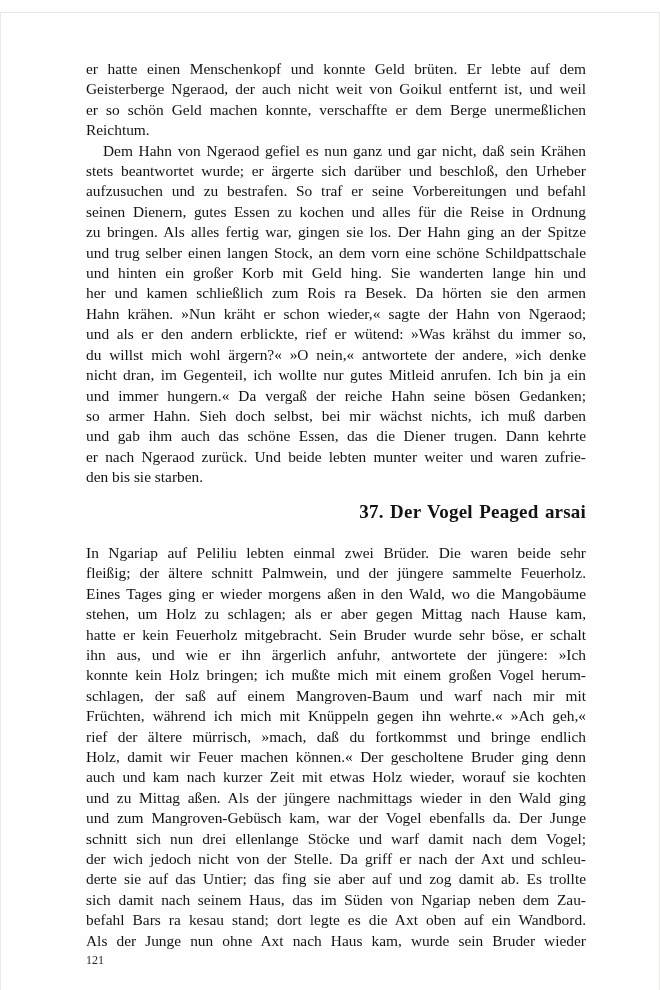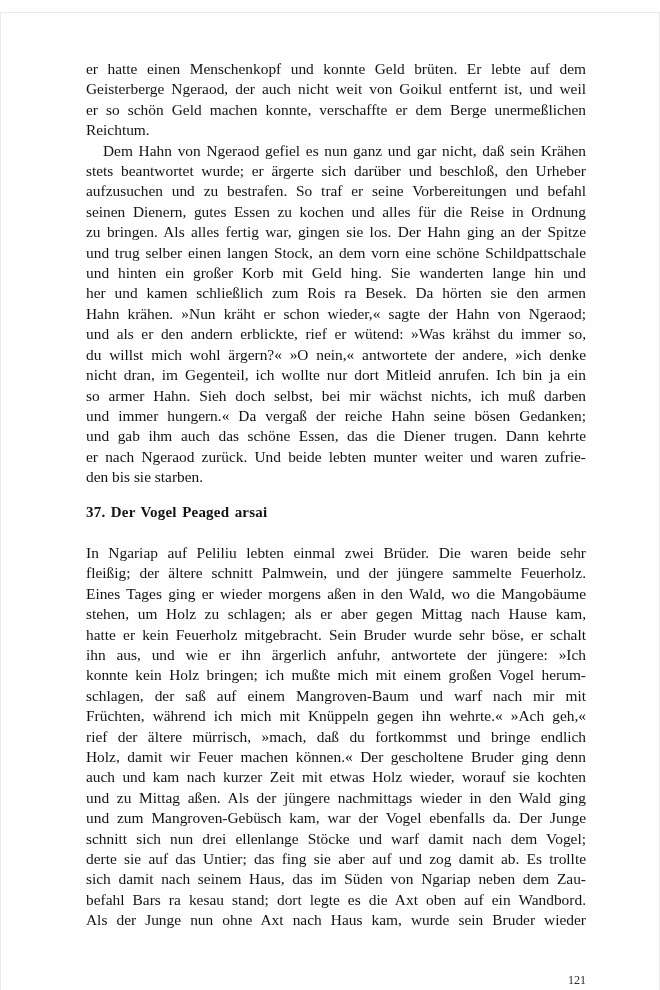--- a/index.html
+++ b/index.html
@@ -33,34 +33,33 @@
     text-align-last: justify;
     white-space: normal;
   }
   .line.last {
     text-align-last: left;
   }
   .line.indent {
     text-indent: 17px;
   }
   .heading {
-    text-align: left;
+    text-align: right;
     font-weight: bold;
-    font-size: 15px;
+    font-size: 19px;
     margin-top: 14px;
     margin-bottom: 21px;
     letter-spacing: 0.2px;
     word-spacing: 1.5px;
   }
   .page-number {
     position: absolute;
     left: 85px;
-    top: 960px;
+    top: 940px;
     width: 500px;
-    text-align: right;
     font-size: 12px;
     color: #2a2a2a;
   }
 </style>
 </head>
 <body>
 
 <div class="page">
   <div class="text-block">
       <div class="para">
@@ -74,23 +73,23 @@
         <div class="line">stets beantwortet wurde; er ärgerte sich darüber und beschloß, den Urheber</div>
         <div class="line">aufzusuchen und zu bestrafen. So traf er seine Vorbereitungen und befahl</div>
         <div class="line">seinen Dienern, gutes Essen zu kochen und alles für die Reise in Ordnung</div>
         <div class="line">zu bringen. Als alles fertig war, gingen sie los. Der Hahn ging an der Spitze</div>
         <div class="line">und trug selber einen langen Stock, an dem vorn eine schöne Schildpattschale</div>
         <div class="line">und hinten ein großer Korb mit Geld hing. Sie wanderten lange hin und</div>
         <div class="line">her und kamen schließlich zum Rois ra Besek. Da hörten sie den armen</div>
         <div class="line">Hahn krähen. »Nun kräht er schon wieder,« sagte der Hahn von Ngeraod;</div>
         <div class="line">und als er den andern erblickte, rief er wütend: »Was krähst du immer so,</div>
         <div class="line">du willst mich wohl ärgern?« »O nein,« antwortete der andere, »ich denke</div>
-        <div class="line">nicht dran, im Gegenteil, ich wollte nur dort Mitleid anrufen. Ich bin ja ein</div>
+        <div class="line">nicht dran, im Gegenteil, ich wollte nur gutes Mitleid anrufen. Ich bin ja ein</div>
+        <div class="line">und immer hungern.« Da vergaß der reiche Hahn seine bösen Gedanken;</div>
         <div class="line">so armer Hahn. Sieh doch selbst, bei mir wächst nichts, ich muß darben</div>
-        <div class="line">und immer hungern.« Da vergaß der reiche Hahn seine bösen Gedanken;</div>
         <div class="line">und gab ihm auch das schöne Essen, das die Diener trugen. Dann kehrte</div>
         <div class="line">er nach Ngeraod zurück. Und beide lebten munter weiter und waren zufrie-</div>
         <div class="line last">den bis sie starben.</div>
       </div>
       <div class="heading">37. Der Vogel Peaged arsai</div>
       <div class="para">
         <div class="line">In Ngariap auf Peliliu lebten einmal zwei Brüder. Die waren beide sehr</div>
         <div class="line">fleißig; der ältere schnitt Palmwein, und der jüngere sammelte Feuerholz.</div>
         <div class="line">Eines Tages ging er wieder morgens aßen in den Wald, wo die Mangobäume</div>
         <div class="line">stehen, um Holz zu schlagen; als er aber gegen Mittag nach Hause kam,</div>
@@ -98,20 +97,21 @@
         <div class="line">ihn aus, und wie er ihn ärgerlich anfuhr, antwortete der jüngere: »Ich</div>
         <div class="line">konnte kein Holz bringen; ich mußte mich mit einem großen Vogel herum-</div>
         <div class="line">schlagen, der saß auf einem Mangroven-Baum und warf nach mir mit</div>
         <div class="line">Früchten, während ich mich mit Knüppeln gegen ihn wehrte.« »Ach geh,«</div>
         <div class="line">rief der ältere mürrisch, »mach, daß du fortkommst und bringe endlich</div>
         <div class="line">Holz, damit wir Feuer machen können.« Der gescholtene Bruder ging denn</div>
         <div class="line">auch und kam nach kurzer Zeit mit etwas Holz wieder, worauf sie kochten</div>
         <div class="line">und zu Mittag aßen. Als der jüngere nachmittags wieder in den Wald ging</div>
         <div class="line">und zum Mangroven-Gebüsch kam, war der Vogel ebenfalls da. Der Junge</div>
         <div class="line">schnitt sich nun drei ellenlange Stöcke und warf damit nach dem Vogel;</div>
+        <div class="line">der wich jedoch nicht von der Stelle. Da griff er nach der Axt und schleu-</div>
         <div class="line">derte sie auf das Untier; das fing sie aber auf und zog damit ab. Es trollte</div>
         <div class="line">sich damit nach seinem Haus, das im Süden von Ngariap neben dem Zau-</div>
         <div class="line">befahl Bars ra kesau stand; dort legte es die Axt oben auf ein Wandbord.</div>
         <div class="line">Als der Junge nun ohne Axt nach Haus kam, wurde sein Bruder wieder</div>
       </div>
     </div>
   <div class="page-number">121</div>
 </div>
 
 </body></html>

